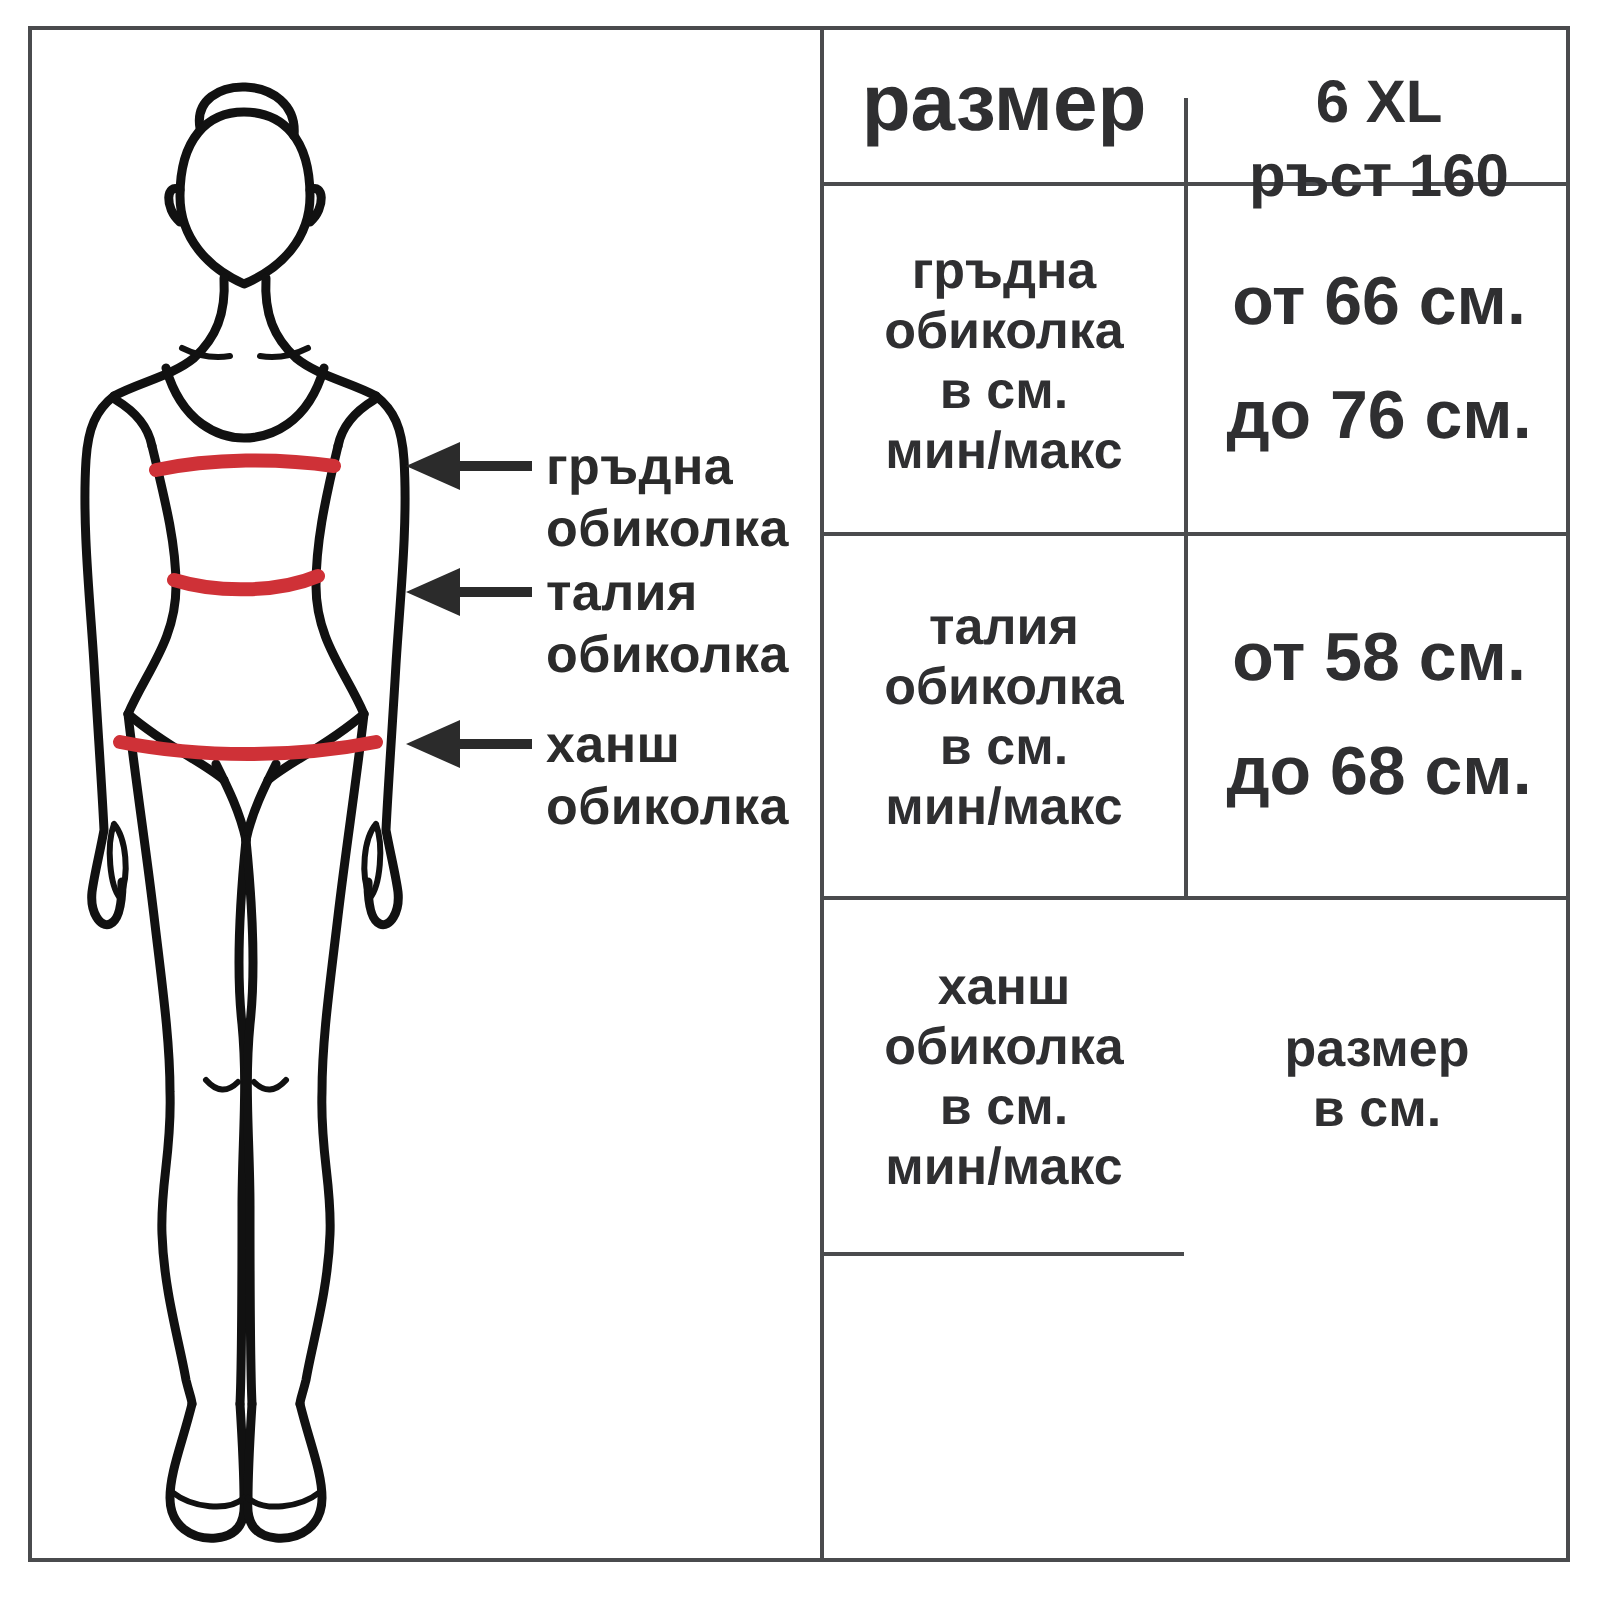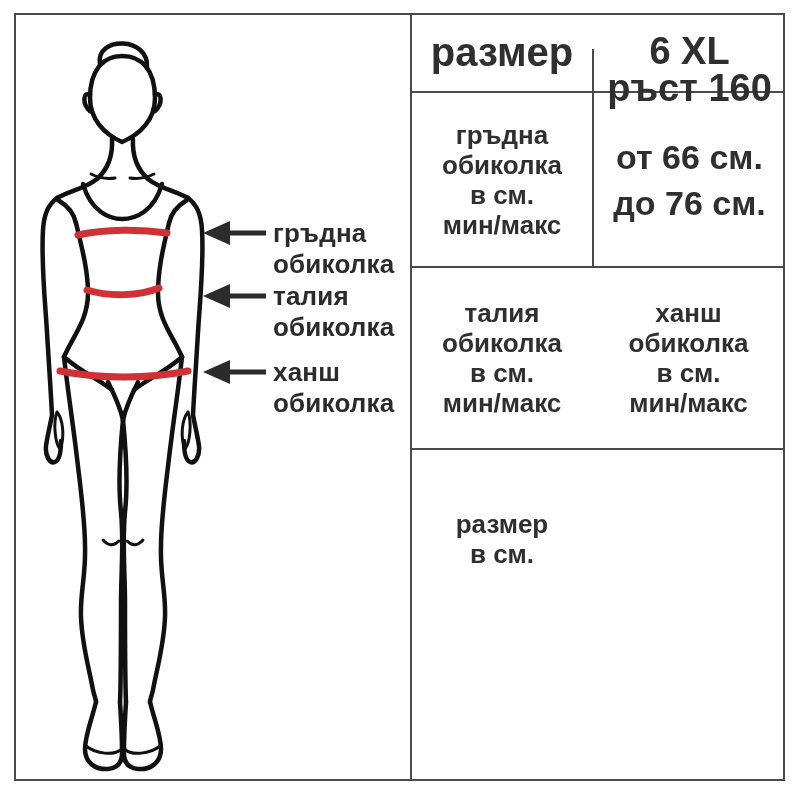--- a/index.html
+++ b/index.html
@@ -35,23 +35,23 @@
     box-sizing:border-box;border-left:2px solid var(--border);
   }
   .cell{
     display:flex;align-items:center;justify-content:center;text-align:center;
     white-space:pre-line;box-sizing:border-box;border-bottom:2px solid var(--border);
     padding:0 4px;
   }
   .cell.c2{border-left:2px solid var(--border);}
   .cell.last{border-bottom:none;}
   .head1{font-size:40px;}
-  .head2{font-size:38px;line-height:37px;margin-top:36px;}
+  .head2{font-size:30px;line-height:37px;margin-top:36px;}
   .rlabel{font-size:26px;line-height:30px;}
-  .rvalue{font-size:34px;line-height:46px;text-align:center;}
+  .rvalue{font-size:34px;line-height:57px;text-align:center;}
 </style>
 </head>
 <body>
 
 <div class="frame"></div>
 
 <svg class="figure-svg" viewBox="0 0 410 800" aria-hidden="true">
   <g class="outline">
     <path d="M 100 64 C 95 36 150 36 147 68"></path>
     <path d="M 90 98 C 90 69 104 56 122 56 C 141 56 155 69 155 98 C 155 119 141 134 122 142 C 104 134 90 119 90 98 Z"></path>
@@ -124,20 +124,22 @@
 обиколка
 в см.
 мин/макс</div>
   <div class="cell c2 rvalue">от 66 см.
 до 76 см.</div>
 
   <div class="cell rlabel">талия
 обиколка
 в см.
 мин/макс</div>
+  <div class="cell c2 rvalue">от 58 см.
+до 68 см.</div>
 
   <div class="cell rlabel">ханш
 обиколка
 в см.
 мин/макс</div>
 
   <div class="cell rlabel last">размер
 в см.</div>
 </div>
 

